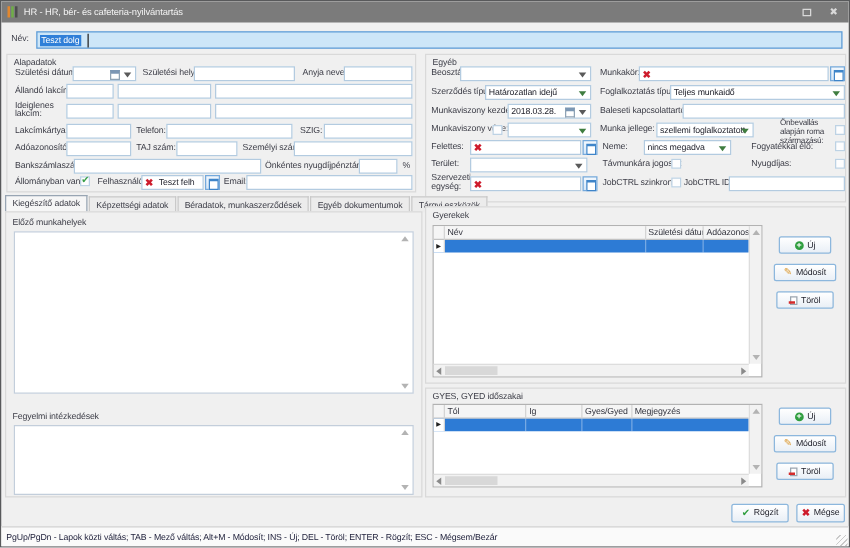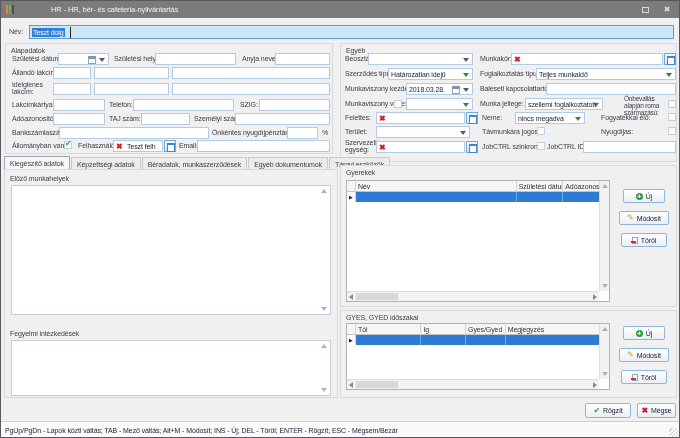--- a/index.html
+++ b/index.html
@@ -7,21 +7,21 @@
   body { font-family:"Liberation Sans", sans-serif; font-size:7px; color:#23242e; letter-spacing:-0.1px; }
   .window { position:relative; width:680px; height:438px; background:#f0f0f0; border:1px solid #58595b; overflow:hidden; }
 
   
   .titlebar { position:absolute; left:0; top:0; right:0; height:17px; background:#7b7b7b; display:flex; align-items:center; padding:0 5px; color:#f3f3f3; }
   .applogo { display:flex; gap:1px; margin-right:5px; }
   .applogo i { display:block; width:2px; height:9px; }
   .applogo i:nth-child(1){ background:#e2872f; }
   .applogo i:nth-child(2){ background:#6fae47; }
   .applogo i:nth-child(3){ background:#4d4d4d; }
-  .title-text { font-size:7.5px;margin-left:32px; }
+  .title-text { font-size:7.5px; }
   .winbtns { margin-left:auto; display:flex; gap:8px; align-items:center; }
   .winbtn { width:14px; height:11px; display:flex; align-items:center; justify-content:center; color:#d9d9d9; font-size:8px; }
   .maxglyph { width:7px; height:6px; border:1px solid #d9d9d9; }
 
   
   .lbl { position:absolute; line-height:8px; white-space:nowrap; color:#3c3d47; }
   .lbl.wrap { white-space:normal; line-height:7px; }
   .fld { position:absolute; height:12px; background:#fff; border:1px solid #b3cbe0; }
   .fld .val { position:absolute; left:2px; top:2px; line-height:8px; white-space:nowrap; color:#23242e; }
   .arr { position:absolute; right:3px; top:4px; width:0; height:0; border-left:3px solid transparent; border-right:3px solid transparent; border-top:4px solid #3f7d3f; }

